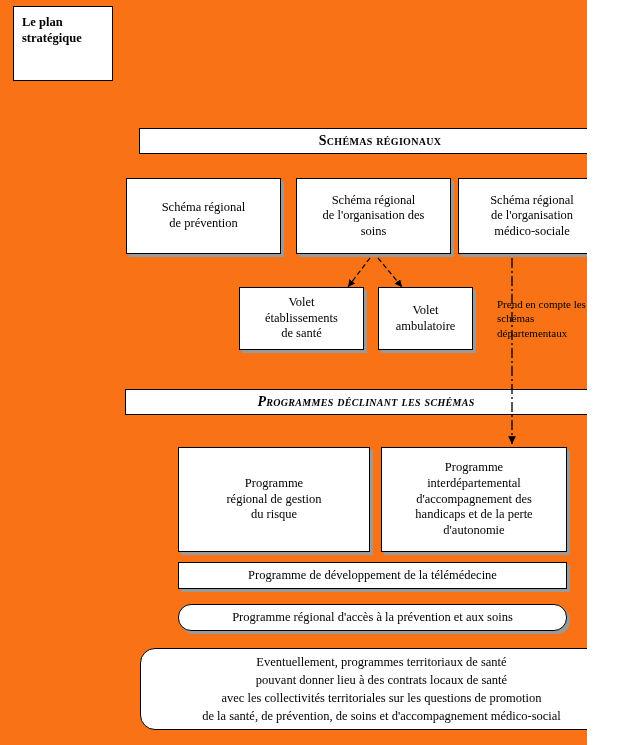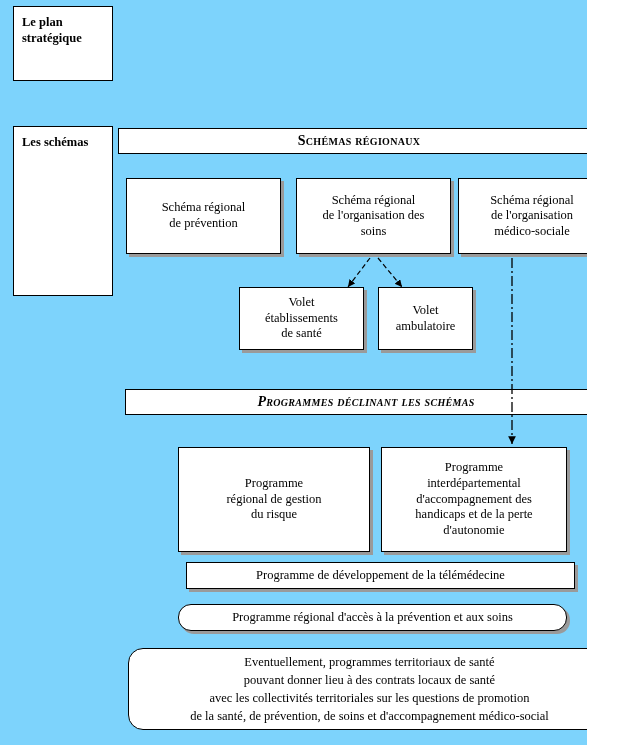--- a/index.html
+++ b/index.html
@@ -9,21 +9,21 @@
   }
   body {
     font-family: "Liberation Serif", serif;
     color: #000000;
   }
   #canvas {
     position: relative;
     width: 587px;
     height: 745px;
     overflow: hidden;
-    background: #7dd3fc;
+    background: #f97316;
   }
   .box {
     position: absolute;
     box-sizing: border-box;
     border: 1px solid #000000;
     background: #ffffff;
     display: flex;
     align-items: center;
     justify-content: center;
     text-align: center;
@@ -72,25 +72,24 @@
   }
 </style>
 </head>
 <body>
 
 <div id="canvas">
 
   <div class="box label-box top-align multi" style="left:13px; top:6px; width:100px; height:75px;">Le plan
 stratégique</div>
 
-  <div class="box label-box top-align multi" style="left:13px; top:126px; width:100px; height:170px;">Les schémas</div>
 
 
 
-  <div class="box banner" style="left:118px; top:128px; width:482px; height:26px;">Schémas régionaux</div>
+  <div class="box banner" style="left:139px; top:128px; width:482px; height:26px;">Schémas régionaux</div>
 
   <div class="box banner" style="left:125px; top:389px; width:482px; height:26px;font-style:italic;">Programmes déclinant les schémas</div>
 
   <div class="box node shadow multi" style="left:126px; top:178px; width:155px; height:76px;">Schéma régional
 de prévention</div>
 
   <div class="box node shadow multi" style="left:296px; top:178px; width:155px; height:76px;">Schéma régional
 de l'organisation des
 soins</div>
 
@@ -98,36 +97,39 @@
 de l'organisation
 médico-sociale</div>
 
   <div class="box node shadow multi" style="left:239px; top:287px; width:125px; height:63px;">Volet
 établissements
 de santé</div>
 
   <div class="box node shadow multi" style="left:378px; top:287px; width:95px; height:63px;">Volet
 ambulatoire</div>
 
+  <div class="plain-text multi" style="left:497px; top:297px; width:125px;">Prend en compte les
+schémas
+départementaux</div>
 
   <div class="box node shadow multi" style="left:178px; top:447px; width:192px; height:105px;">Programme
 régional de gestion
 du risque</div>
 
   <div class="box node shadow multi" style="left:381px; top:447px; width:186px; height:105px;">Programme
 interdépartemental
 d'accompagnement des
 handicaps et de la perte
 d'autonomie</div>
 
-  <div class="box node shadow" style="left:178px; top:562px; width:389px; height:27px;margin-left:8px;">Programme de développement de la télémédecine</div>
+  <div class="box node shadow" style="left:178px; top:562px; width:389px; height:27px;">Programme de développement de la télémédecine</div>
 
   <div class="box node shadow" style="left:178px; top:604px; width:389px; height:27px;border-radius:13px;">Programme régional d'accès à la prévention et aux soins</div>
 
-  <div class="box node multi" style="left:128px; top:648px; width:483px; height:82px; line-height:1.45;border-radius:15px;">Eventuellement, programmes territoriaux de santé
+  <div class="box node multi" style="left:140px; top:648px; width:483px; height:82px; line-height:1.45;border-radius:15px;">Eventuellement, programmes territoriaux de santé
 pouvant donner lieu à des contrats locaux de santé
 avec les collectivités territoriales sur les questions de promotion
 de la santé, de prévention, de soins et d'accompagnement médico-social</div>
 
   <svg class="overlay" viewBox="0 0 626 745">
     <defs>
       <marker id="arrow" markerWidth="8" markerHeight="8" refX="6" refY="3" orient="auto" markerUnits="strokeWidth">
         <path d="M0,0 L6,3 L0,6 z" fill="#000000"></path>
       </marker>
       <marker id="arrow2" markerWidth="8" markerHeight="8" refX="6" refY="3" orient="auto" markerUnits="strokeWidth">

